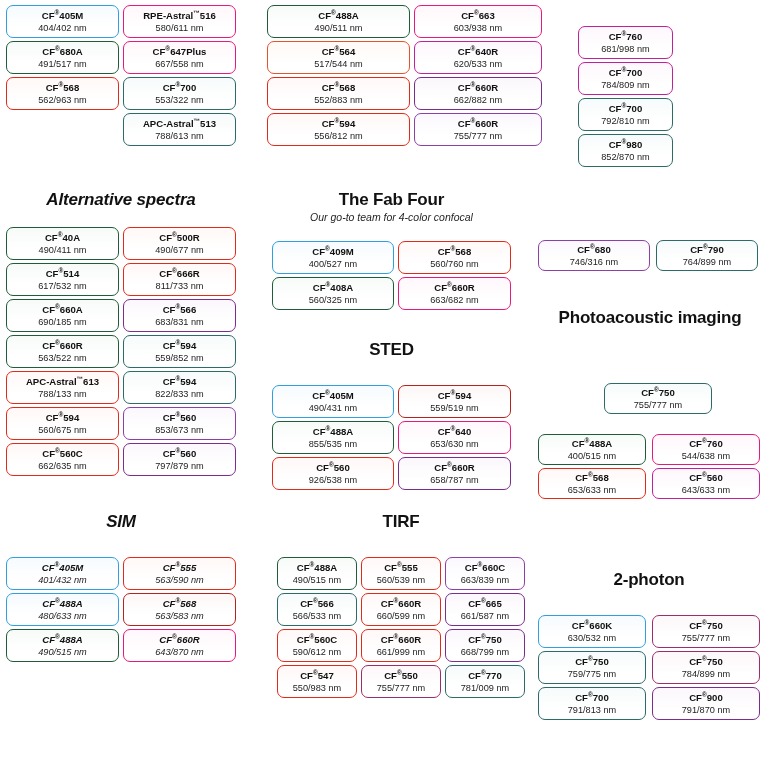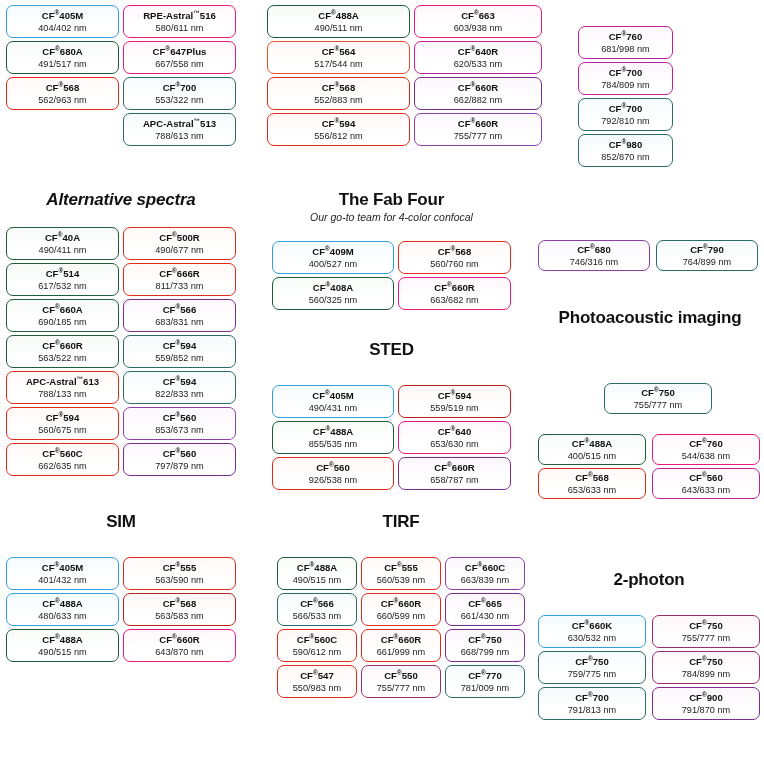--- a/index.html
+++ b/index.html
@@ -300,21 +300,21 @@
             <div class="nm">CF<sup>®</sup><span>640</span></div>
             <div class="sp">653/630 nm</div>
           </div>
           <div class="chip c-purple" style="width: 113px; height: 33px;">
             <div class="nm">CF<sup>®</sup><span>660R</span></div>
             <div class="sp">658/787 nm</div>
           </div>
         </div>
       </div>
     </div>
-    <div class="block" style="left: 6px; top: 512px;">
+    <div class="block" style="left: 6px; top: 512px; font-style: italic;">
       <div class="sec-title" style="width: 230px;">SIM</div>
       <div class="grid" style="margin-top: 26px;">
         <div class="col" style="margin-right: 4px;">
           <div class="chip c-blue" style="width: 113px; height: 33px;">
             <div class="nm">CF<sup>®</sup><span>405M</span></div>
             <div class="sp">401/432 nm</div>
           </div>
           <div class="chip c-blue" style="width: 113px; height: 33px;">
             <div class="nm">CF<sup>®</sup><span>488A</span></div>
             <div class="sp">480/633 nm</div>
@@ -379,21 +379,21 @@
             <div class="sp">755/777 nm</div>
           </div>
         </div>
         <div class="col" style="margin-right: 0px;">
           <div class="chip c-violet" style="width: 80px; height: 33px;">
             <div class="nm">CF<sup>®</sup><span>660C</span></div>
             <div class="sp">663/839 nm</div>
           </div>
           <div class="chip c-purple" style="width: 80px; height: 33px;">
             <div class="nm">CF<sup>®</sup><span>665</span></div>
-            <div class="sp">661/430 nm</div>
+            <div class="sp">661/587 nm</div>
           </div>
           <div class="chip c-purple" style="width: 80px; height: 33px;">
             <div class="nm">CF<sup>®</sup><span>750</span></div>
             <div class="sp">668/799 nm</div>
           </div>
           <div class="chip c-teal" style="width: 80px; height: 33px;">
             <div class="nm">CF<sup>®</sup><span>770</span></div>
             <div class="sp">781/009 nm</div>
           </div>
         </div>

